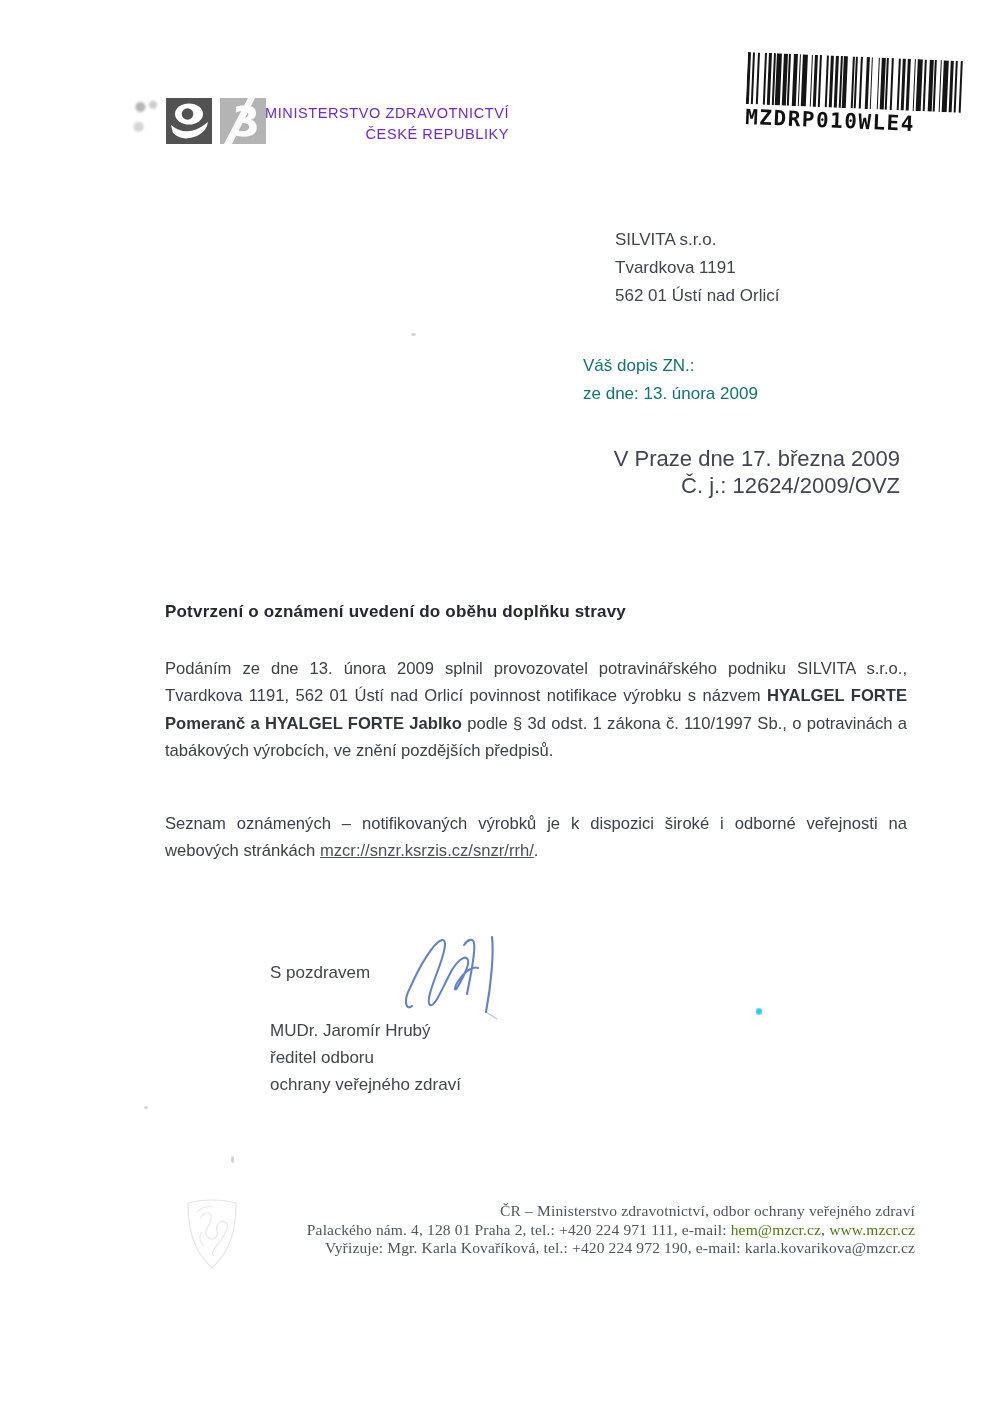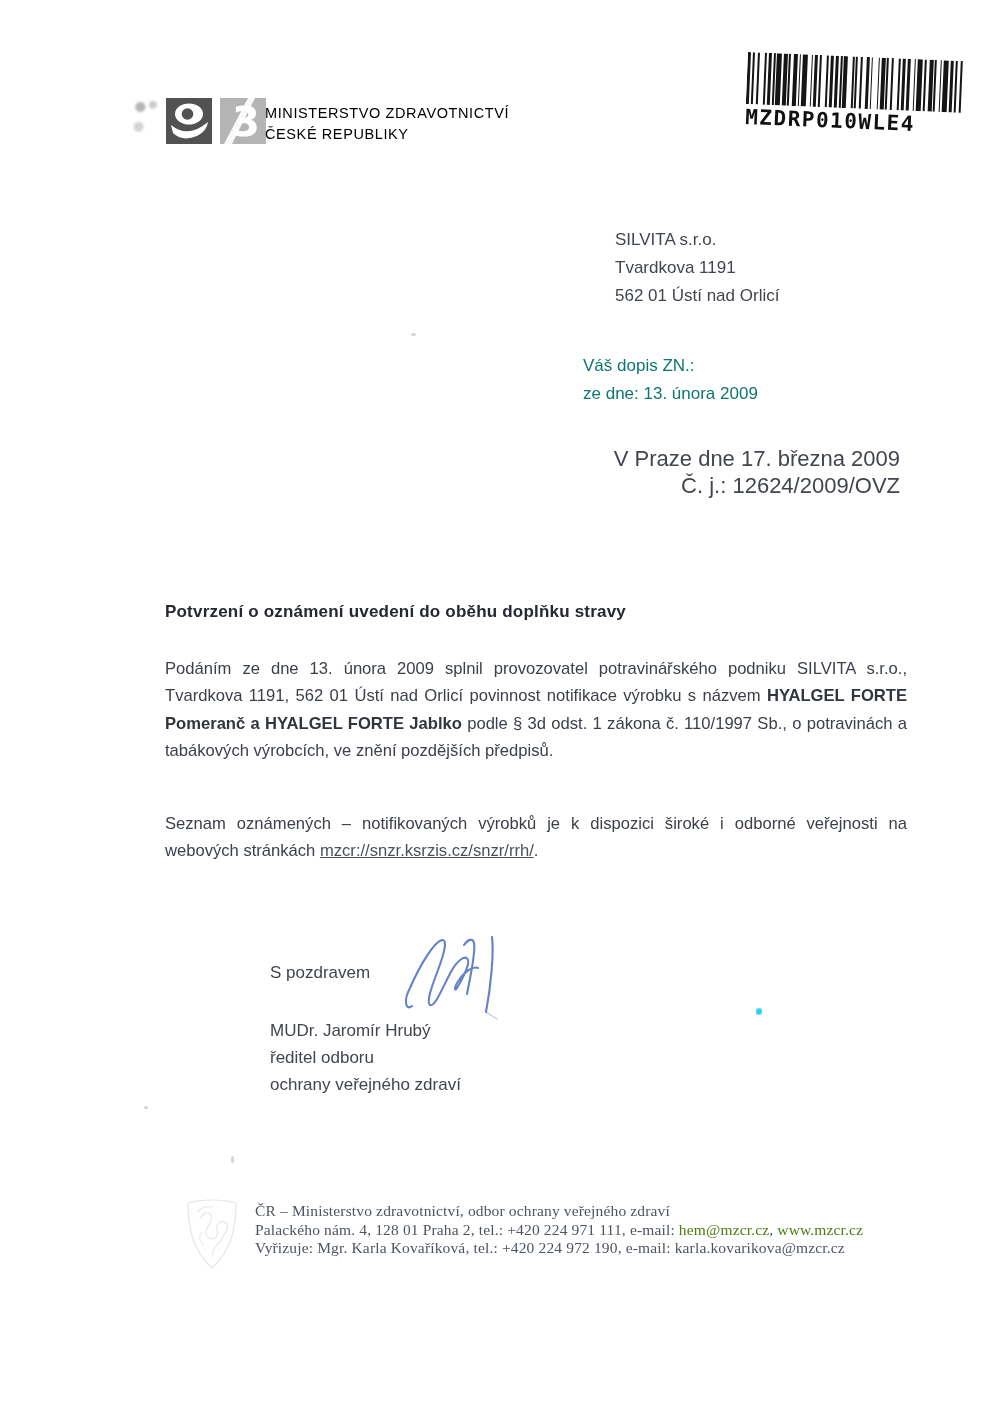--- a/index.html
+++ b/index.html
@@ -25,21 +25,22 @@
       radial-gradient(circle at 40% 25%, rgba(120,120,125,.55) 0 4px, transparent 6px),
       radial-gradient(circle at 75% 20%, rgba(140,140,145,.45) 0 3px, transparent 5px),
       radial-gradient(circle at 35% 70%, rgba(150,150,155,.4) 0 4px, transparent 6px);
     filter: blur(1px);
   }
   .ministry-logo { left: 166px; top: 98px; }
   .ministry-name {
     left: 265px; top: 103px;
     font-size: 14.5px; line-height: 21px;
     letter-spacing: .6px;
-    color: #000000;
+    color: #6d28d9;
+    text-align: right;
   }
 
   .barcode-wrap {
     left: 748px; top: 52px; width: 218px;
     transform: rotate(2.4deg);
     transform-origin: left top;
   }
   .barcode-bars {
     display: flex; align-items: stretch;
     height: 52px; overflow: hidden;
@@ -91,20 +92,21 @@
   .speck-3 { left: 231px; top: 1156px; width: 3px; height: 7px; }
 
   
   .coat-of-arms { left: 183px; top: 1198px; opacity: .55; }
   .footer-text {
     left: 255px; top: 1202px; width: 660px;
     font-family: "Liberation Serif", serif;
     font-size: 15.5px; line-height: 18.5px;
     color: #4e5560;
     letter-spacing: .15px;
+    text-align: right;
   }
   .footer-link { color: #4d7c0f; cursor: pointer; }
 </style>
 </head>
 <body>
 
 <div class="page">
 
   <div class="abs smudge"></div>
   <div class="abs speck speck-1"></div>

